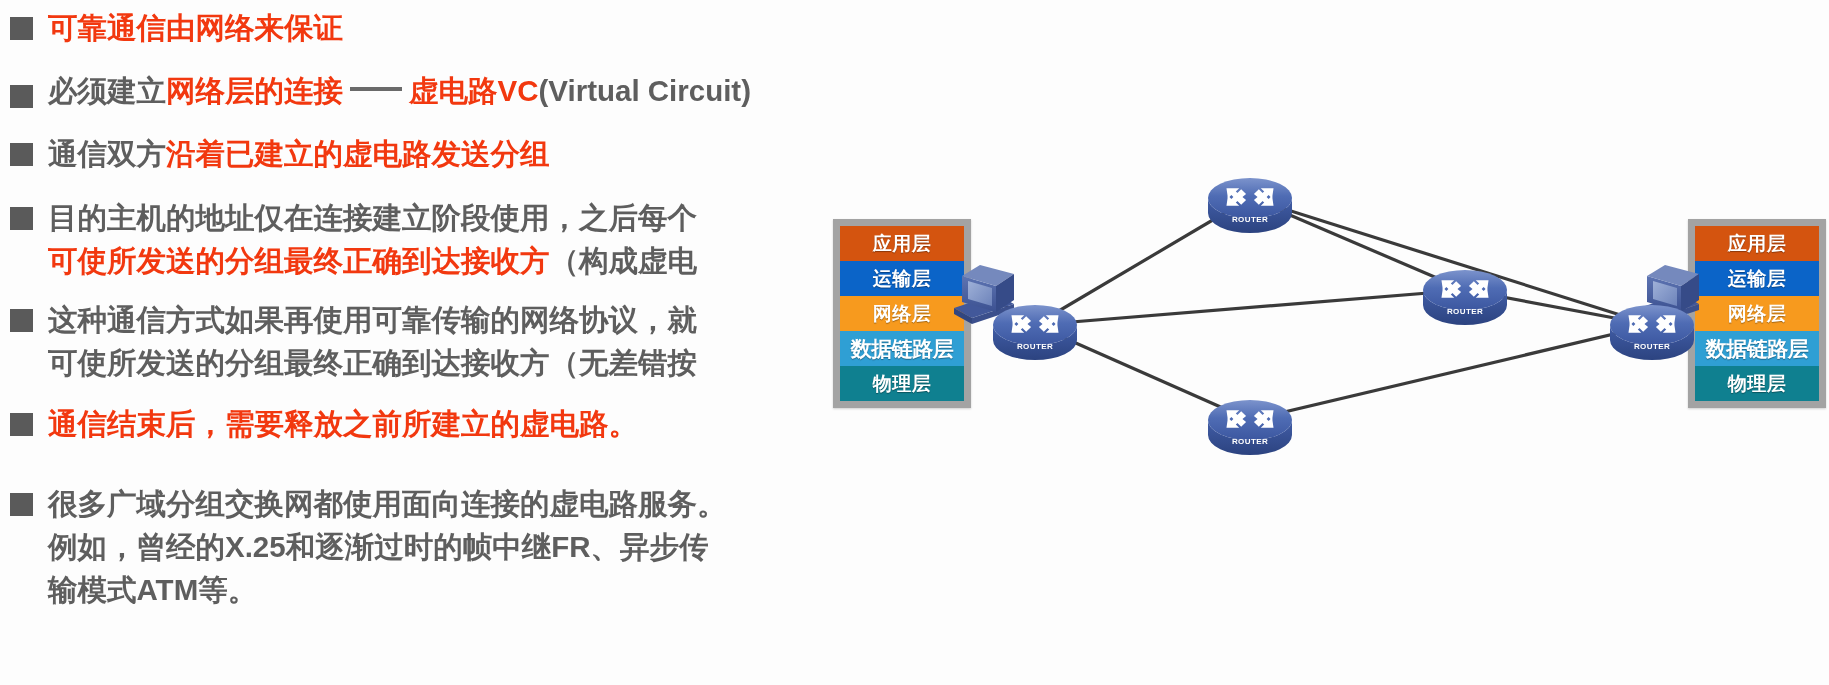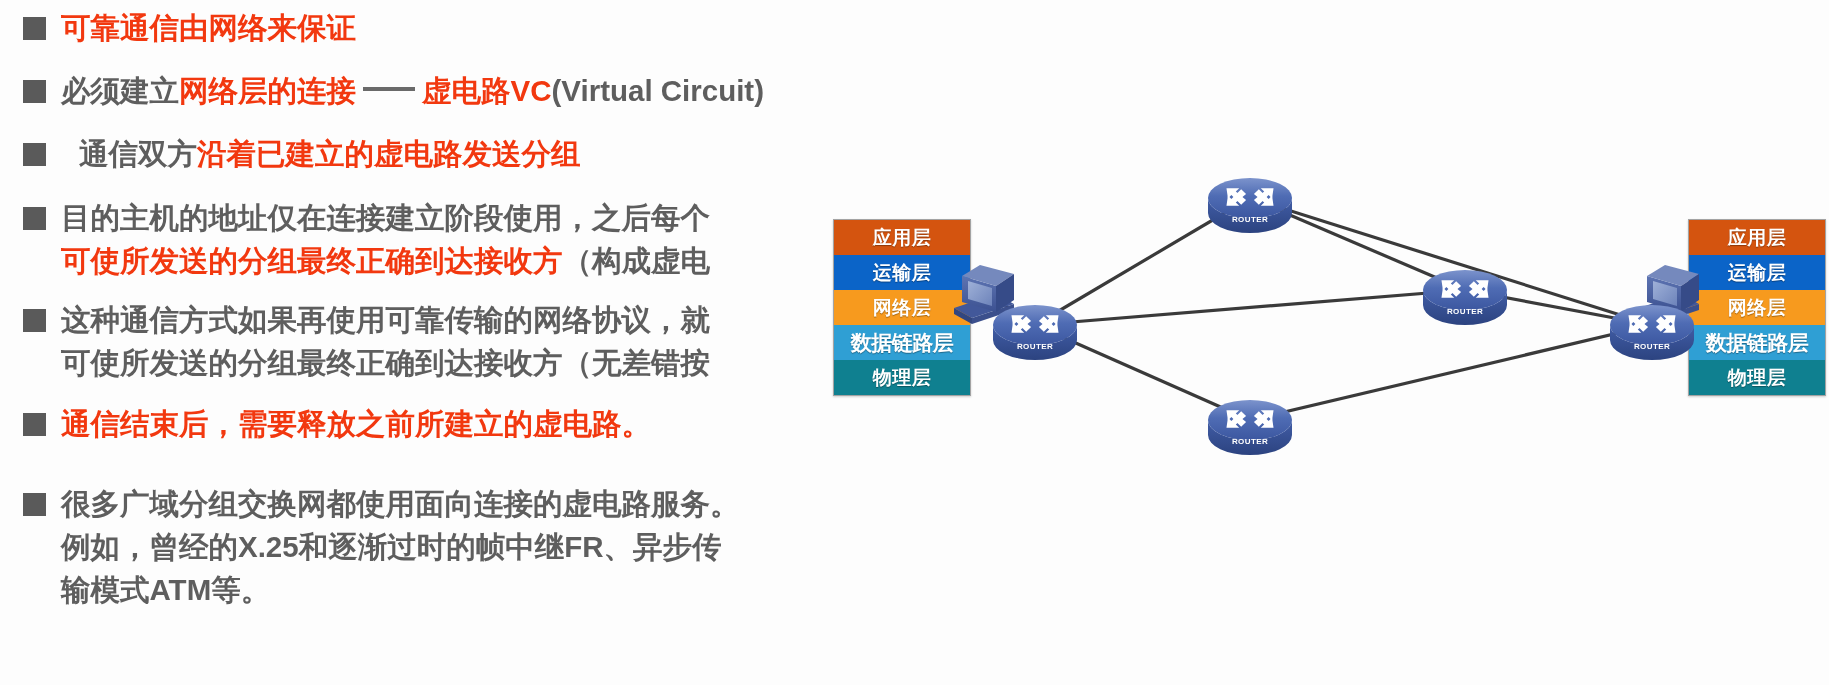--- a/index.html
+++ b/index.html
@@ -13,21 +13,21 @@
   #slide {
     position: relative;
     width: 1829px;
     height: 685px;
     background: #fdfdfd;
   }
 
   
   #bullets {
     position: absolute;
-    left: 17px;
+    left: 4px;
     top: 0px;
     width: 830px;
     height: 685px;
     padding: 6px 0 0 6px;
   }
   .bullet {
     position: relative;
     display: flex;
     align-items: flex-start;
     margin-bottom: 6px;
@@ -53,39 +53,39 @@
   .dash {
     display: inline-block;
     width: 52px;
     border-top: 4px solid #6a6a6a;
     vertical-align: 10px;
     margin: 0 7px;
   }
 
   
   .b0 { margin-bottom: 20px; }
-  .b1 { margin-bottom: 20px; }
-  .b2 { margin-bottom: 20px; gap: 18px; }
+  .b1 { margin-bottom: 20px; align-items: center; }
+  .b2 { margin-bottom: 20px; }
   .b3 { margin-bottom: 16px; }
   .b4 { margin-bottom: 18px; justify-content: flex-end; }
   .b5 { margin-bottom: 36px; }
   .b6 { margin-bottom: 0px; }
 
   
   #diagram {
     position: absolute;
     left: 820px;
     top: 0px;
     width: 1009px;
     height: 685px;
   }
   .stack {
     position: absolute;
     width: 138px;
-    border: 1px solid #a3a3a3;
+    border: 7px solid #a3a3a3;
     box-shadow: 0 1px 2px rgba(0,0,0,.18);
   }
   .stack-left  { left: 13px;  top: 219px; }
   .stack-right { left: 868px; top: 219px; }
   .layer {
     height: 35px;
     line-height: 35px;
     text-align: center;
     font-size: 19px;
     font-weight: bold;

